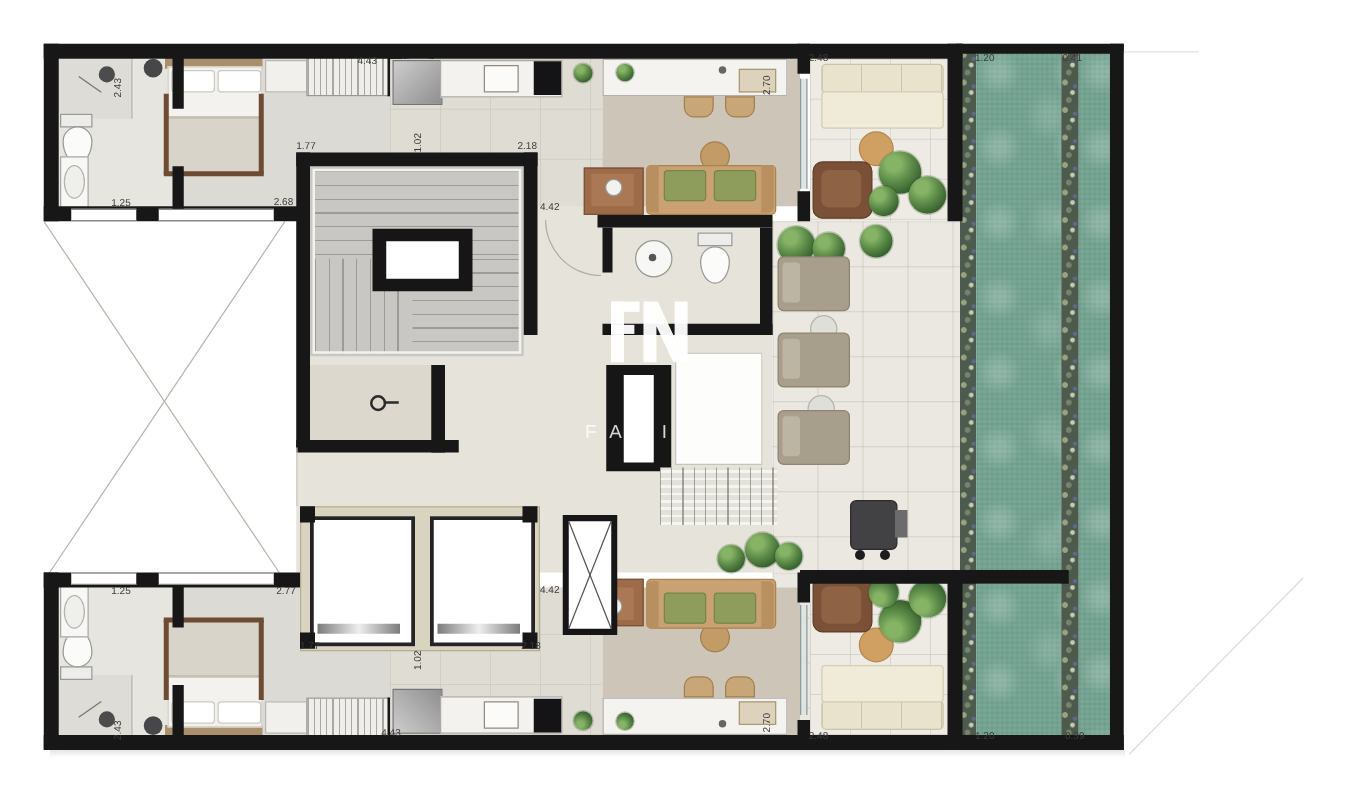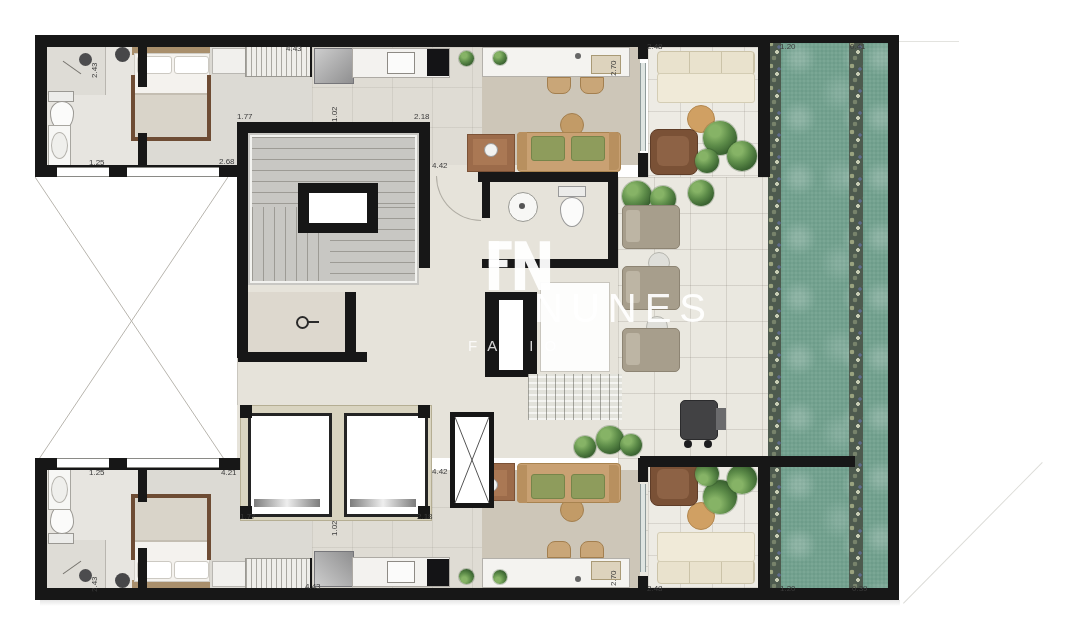--- a/index.html
+++ b/index.html
@@ -278,21 +278,21 @@
       <span class="dim" style="left: 330px; top: 122px; transform: rotate(-90deg);">1.02</span>
       <span class="dim" style="left: 414px; top: 112px;">2.18</span>
       <span class="dim" style="left: 89px; top: 158px;">1.25</span>
       <span class="dim" style="left: 219px; top: 157px;">2.68</span>
       <span class="dim" style="left: 432px; top: 161px;">4.42</span>
       <span class="dim" style="left: 609px; top: 76px; transform: rotate(-90deg);">2.70</span>
       <span class="dim" style="left: 647px; top: 42px;">2.48</span>
       <span class="dim" style="left: 780px; top: 42px;">1.20</span>
       <span class="dim" style="left: 850px; top: 42px;">0.41</span>
       <span class="dim" style="left: 89px; top: 468px;">1.25</span>
-      <span class="dim" style="left: 221px; top: 468px;">4.21</span>
+      <span class="dim" style="left: 221px; top: 468px;">2.77</span>
       <span class="dim" style="left: 432px; top: 467px;">4.42</span>
       <span class="dim" style="left: 240px; top: 512px;">1.77</span>
       <span class="dim" style="left: 417px; top: 512px;">2.18</span>
       <span class="dim" style="left: 330px; top: 536px; transform: rotate(-90deg);">1.02</span>
       <span class="dim" style="left: 90px; top: 592px; transform: rotate(-90deg);">2.43</span>
       <span class="dim" style="left: 609px; top: 586px; transform: rotate(-90deg);">2.70</span>
       <span class="dim" style="left: 305px; top: 582px;">4.43</span>
       <span class="dim" style="left: 647px; top: 584px;">2.48</span>
       <span class="dim" style="left: 780px; top: 584px;">1.20</span>
       <span class="dim" style="left: 852px; top: 584px;">0.39</span>
@@ -300,21 +300,20 @@
 
   <div class="layer">
     <svg style="position:absolute;left:486px;top:236px;" width="70" height="54" viewBox="0 0 64 52">
       <g fill="rgba(255,255,255,0.95)">
         <rect x="1" y="5" width="10" height="47"></rect>
         <rect x="1" y="5" width="22" height="8"></rect>
         <rect x="1" y="23" width="18" height="7"></rect>
         <polygon points="26,5 37,5 50,33 50,5 60,5 60,52 49,52 36,24 36,52 26,52"></polygon>
       </g>
     </svg>
-    <span class="wm-text" style="left:534px;top:286px;font-size:40px;letter-spacing:8px;">NUNES</span>
     <span class="wm-text" style="left:468px;top:337px;font-size:15px;letter-spacing:11px;color:rgba(255,255,255,0.82);">FABIO</span>
   </div>
 
   <div class="layer">
     <div class="abs" style="left:903px;top:603px;width:198px;height:1px;background:#dcdcd8;transform-origin:0 0;transform:rotate(-45.4deg);"></div>
     <div class="abs" style="left:899px;top:41px;width:60px;height:1px;background:#e3e3df;"></div>
     <div class="abs" style="left:40px;top:600px;width:860px;height:6px;background:linear-gradient(180deg,rgba(0,0,0,.10),transparent);"></div>
   </div>
 
 </div>

